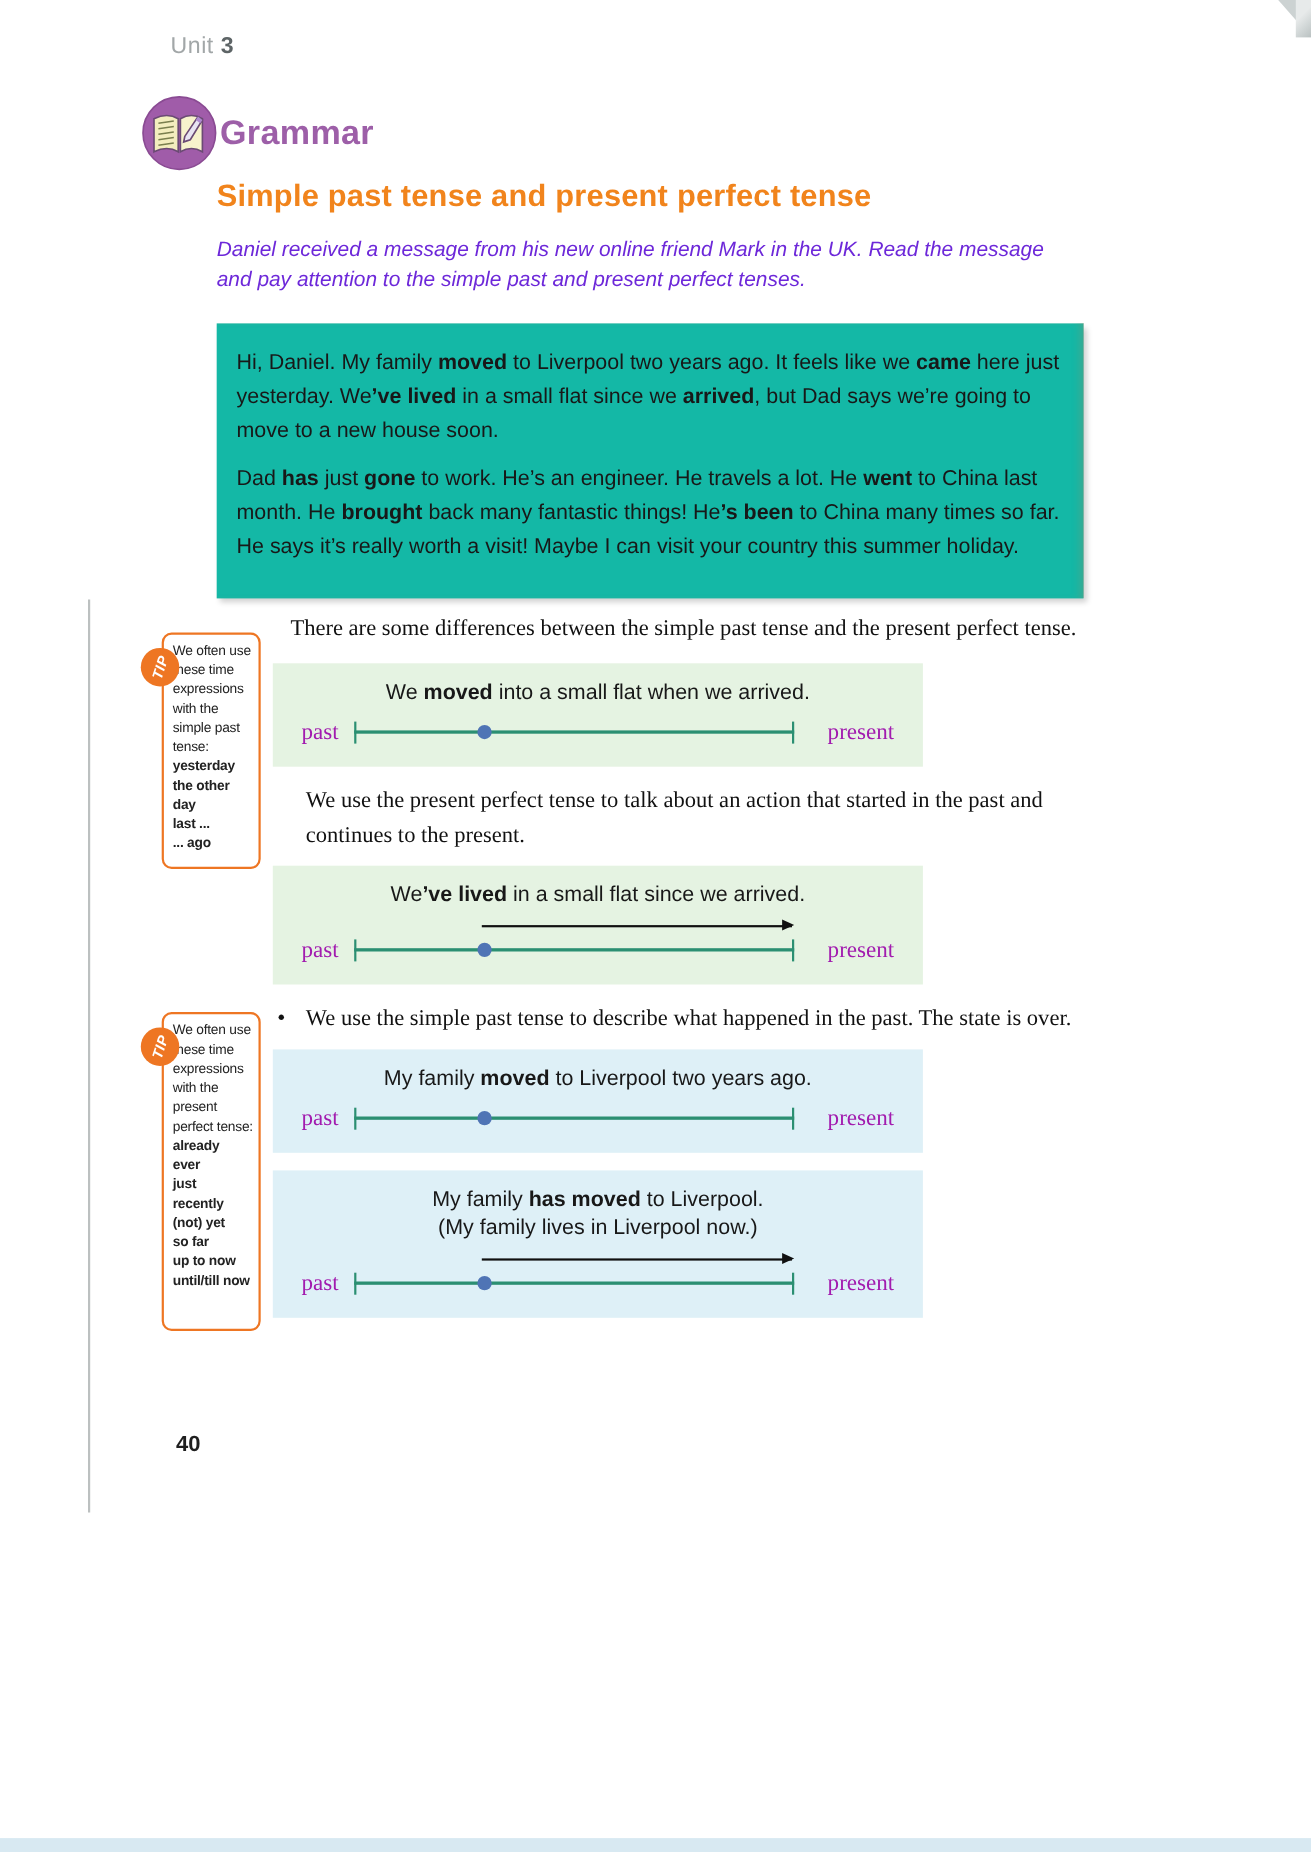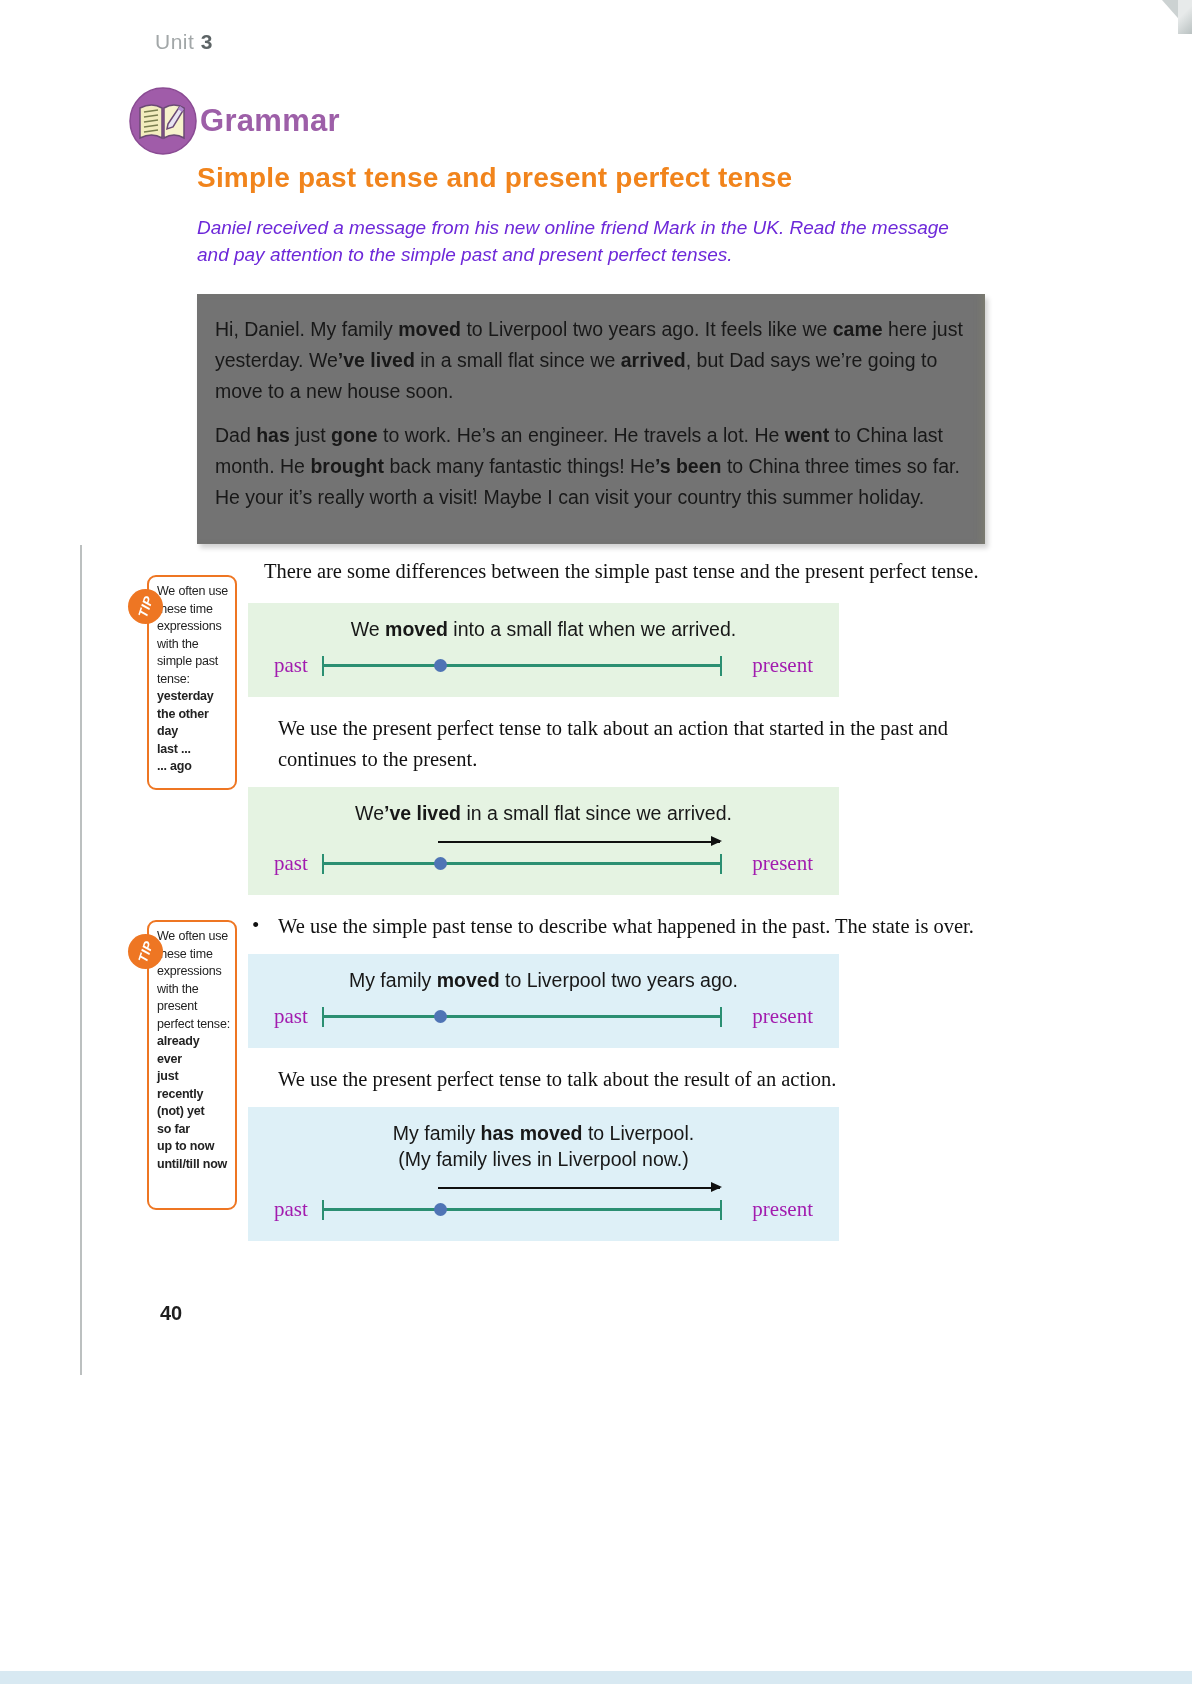--- a/index.html
+++ b/index.html
@@ -40,21 +40,21 @@
     position:absolute;left:197px;top:162px;margin:0;
     font-size:28px;font-weight:bold;color:#f1841c;letter-spacing:.2px;
   }
   .intro{
     position:absolute;left:197px;top:214px;width:780px;margin:0;
     font-style:italic;font-size:19px;line-height:27px;color:#6d28d9;
   }
   
   .message-card{
     position:absolute;left:197px;top:294px;width:788px;height:250px;
-    background:#737373;
+    background:#14b8a6;
     box-sizing:border-box;
     padding:20px 18px 16px 18px;
     box-shadow:inset -7px 0 9px -5px rgba(140,140,105,.45), 3px 4px 5px rgba(0,0,0,.18);
   }
   .message-card p{
     margin:0 0 13px 0;font-size:19.5px;line-height:31px;color:#181818;
   }
   .message-card b{font-weight:bold;}
   
   .vrule{position:absolute;left:80px;top:545px;width:2px;height:830px;background:#bcc0c0;}
@@ -164,21 +164,21 @@
     </svg>
     <h1>Grammar</h1>
   </div>
 
   <h2 class="page-heading">Simple past tense and present perfect tense</h2>
 
   <p class="intro">Daniel received a message from his new online friend Mark in the UK. Read the message and pay attention to the simple past and present perfect tenses.</p>
 
   <div class="message-card">
     <p><span>Hi, Daniel. My family </span><b>moved</b><span> to Liverpool two years ago. It feels like we </span><b>came</b><span> here just yesterday. We</span><b>’ve lived</b><span> in a small flat since we </span><b>arrived</b><span>, but Dad says we’re going to move to a new house soon.</span></p>
-    <p><span>Dad </span><b>has</b><span> just </span><b>gone</b><span> to work. He’s an engineer. He travels a lot. He </span><b>went</b><span> to China last month. He </span><b>brought</b><span> back many fantastic things! He</span><b>’s been</b><span> to China three times so far. He your it’s really worth a visit! Maybe I can visit your country this summer holiday.</span></p>
+    <p><span>Dad </span><b>has</b><span> just </span><b>gone</b><span> to work. He’s an engineer. He travels a lot. He </span><b>went</b><span> to China last month. He </span><b>brought</b><span> back many fantastic things! He</span><b>’s been</b><span> to China many times so far. He says it’s really worth a visit! Maybe I can visit your country this summer holiday.</span></p>
   </div>
 
   <div class="vrule"></div>
 
   <aside class="tip tip-1">
     <span class="tip-badge">
         <i>TIP</i>
       </span>
     <p class="tip-intro">We often use these time expressions with the simple past tense:</p>
     <p class="tip-item">yesterday</p>
@@ -248,23 +248,20 @@
         <span class="tl-label past">past</span>
         <div class="tl-line">
           <span class="tl-tick l"></span>
           <span class="tl-tick r"></span>
           <span class="tl-dot"></span>
         </div>
         <span class="tl-label present">present</span>
       </div>
     </div>
 
-    <div class="point">
-      <span>We use the present perfect tense to talk about the result of an action.</span>
-    </div>
 
     <div class="timeline blue">
       <div class="tl-sentence"><span>My family </span><b>has moved</b><span> to Liverpool.</span></div>
       <div class="tl-sentence2">(My family lives in Liverpool now.)</div>
       <div class="tl-row with-arrow">
         <span class="tl-label past">past</span>
         <div class="tl-line">
           <span class="tl-tick l"></span>
           <span class="tl-tick r"></span>
           <span class="tl-dot"></span>

